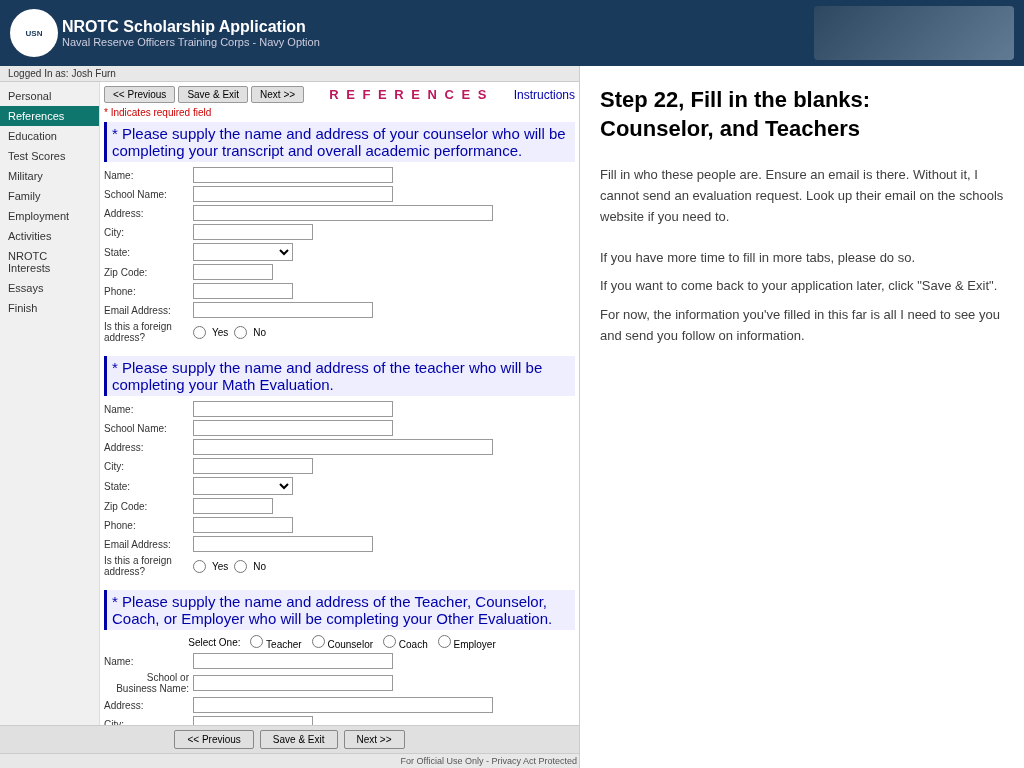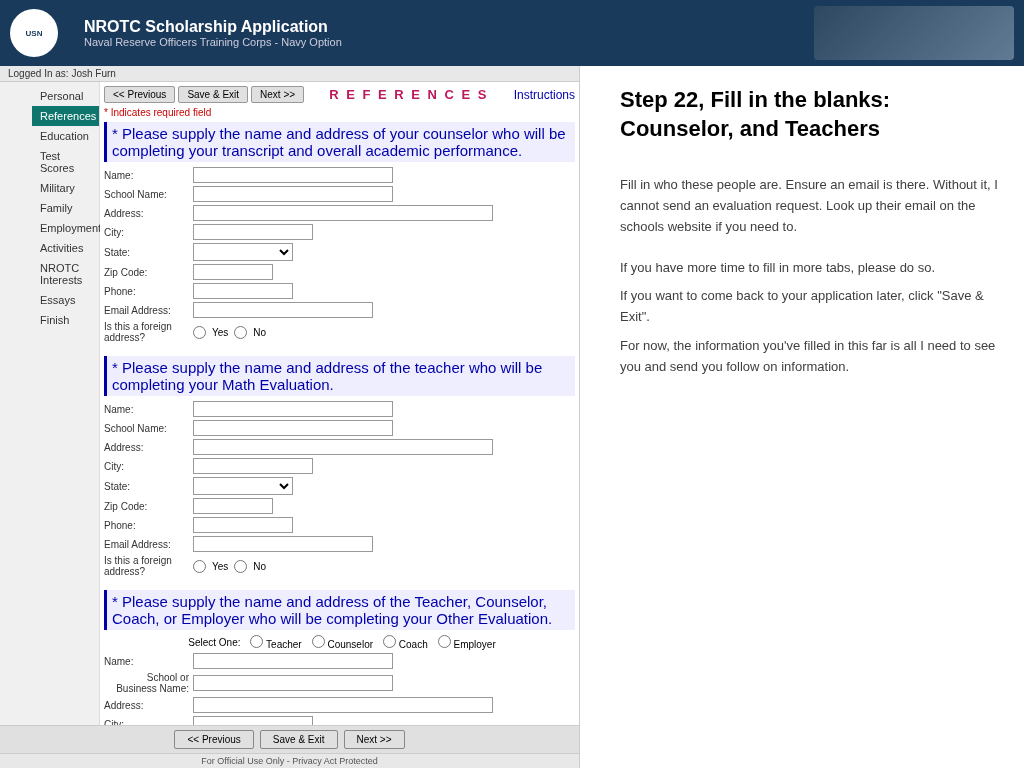--- a/index.html
+++ b/index.html
@@ -4,21 +4,21 @@
   <style>
     * { box-sizing: border-box; margin: 0; padding: 0; }
     body { font-family: Arial, sans-serif; font-size: 11px; background: #fff; width: 1024px; height: 768px; overflow: hidden; display: flex; flex-direction: column; }
 
     
     .app-header {
       display: flex;
       align-items: center;
       background: #1a3a5c;
       padding: 6px 10px;
-      gap: 26px;
+      gap: 4px;
       flex-shrink: 0;
     }
     .header-logo {
       width: 48px; height: 48px;
       background: #fff;
       border-radius: 50%;
       display: flex; align-items: center; justify-content: center;
       font-size: 8px; color: #1a3a5c; font-weight: bold; text-align: center;
       flex-shrink: 0;
     }
@@ -32,21 +32,21 @@
       overflow: hidden;
       position: relative;
     }
     .header-image::after {
       content: '';
       position: absolute; inset: 0;
       background: rgba(0,0,0,0.2);
     }
 
     
-    .main-container { display: flex; flex: 1; overflow: hidden; gap: 20px; }
+    .main-container { display: flex; flex: 1; overflow: hidden; }
 
     
     .form-panel {
       width: 580px;
       flex-shrink: 0;
       display: flex;
       flex-direction: column;
       border-right: 1px solid #ccc;
       background: #f5f5f5;
     }
@@ -70,21 +70,20 @@
       background: #f0f0f0;
       border-right: 1px solid #ddd;
       padding-top: 4px;
       flex-shrink: 0;
     }
     .sidebar-item {
       padding: 4px 8px;
       font-size: 11px;
       cursor: pointer;
       color: #333;
-      margin-left: 32px;
     }
     .sidebar-item.active { background: #0f766e; color: #fff; }
 
     
     .form-content {
       flex: 1;
       overflow-y: auto;
       padding: 4px;
       background: #fff;
       display: flex;
@@ -197,41 +196,41 @@
       padding: 3px 12px;
       font-size: 10px;
       background: #e0e0e0;
       border: 1px solid #888;
       cursor: pointer;
       border-radius: 2px;
     }
 
     
     .form-footer {
-      text-align: center;
+      text-align: right;
       font-size: 9px;
       color: #555;
       padding: 2px;
       background: #e8e8e8;
       border-top: 1px solid #ccc;
       flex-shrink: 0;
     }
 
     
     .instructions-panel {
       flex: 1;
       padding: 20px;
       overflow-y: auto;
       background: #fff;
     }
     .instructions-heading {
       font-size: 22px;
       font-weight: bold;
       color: #000;
-      margin-bottom: 32px;
+      margin-bottom: 22px;
       line-height: 1.3;
     }
     .instructions-text {
       font-size: 13px;
       color: #404040;
       line-height: 1.6;
       margin-bottom: 8px;
     }
 
     .right-wrapper { flex: 1; position: relative; overflow: hidden; }

